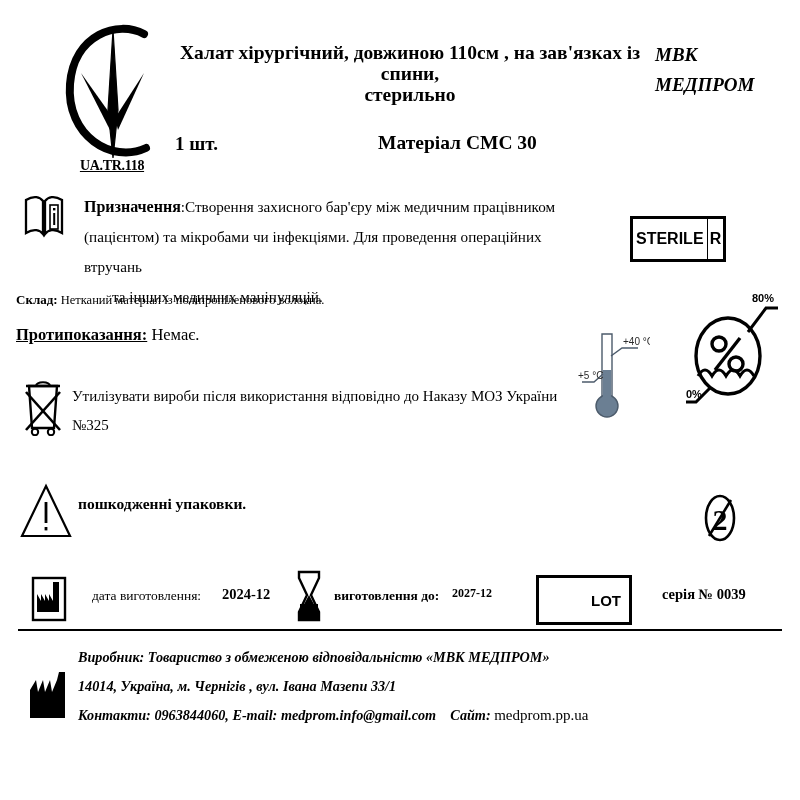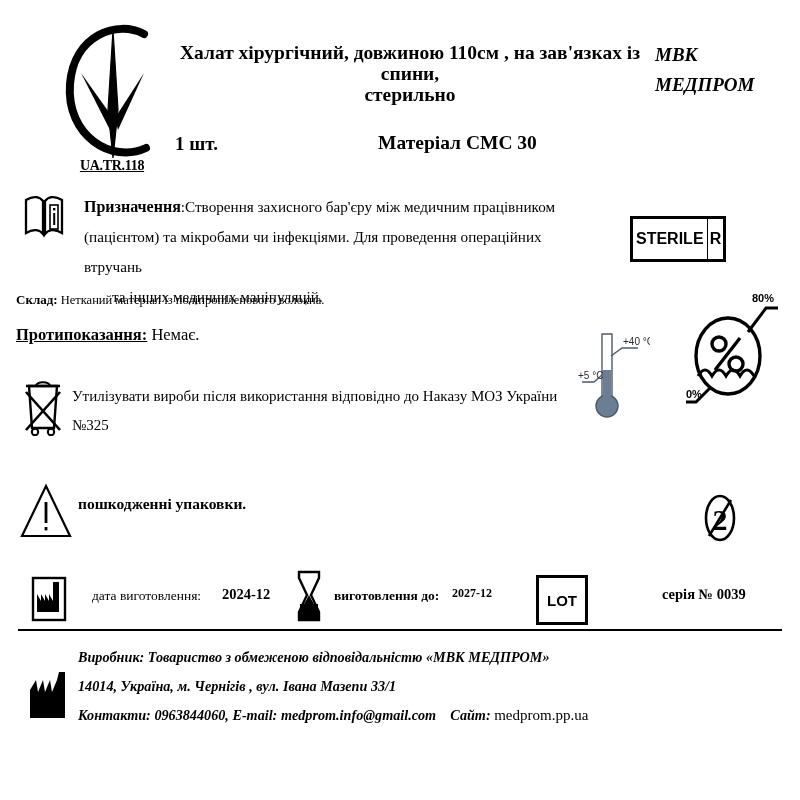--- a/index.html
+++ b/index.html
@@ -168,20 +168,21 @@
     font-weight: bold;
   }
   .lot-box {
     left: 536px; top: 575px;
     width: 46px; height: 44px;
     border: 3px solid #000;
     display: flex; align-items: center; justify-content: center;
     font-family: "Liberation Sans", sans-serif;
     font-size: 15px;
     font-weight: bold;
+    padding-left: 44px;
   }
   .lot-val {
     left: 662px; top: 586px;
     font-size: 14.5px;
     font-weight: bold;
   }
 
   
   .icon-plant { left: 24px; top: 668px; width: 48px; height: 52px; }
   .footer {

